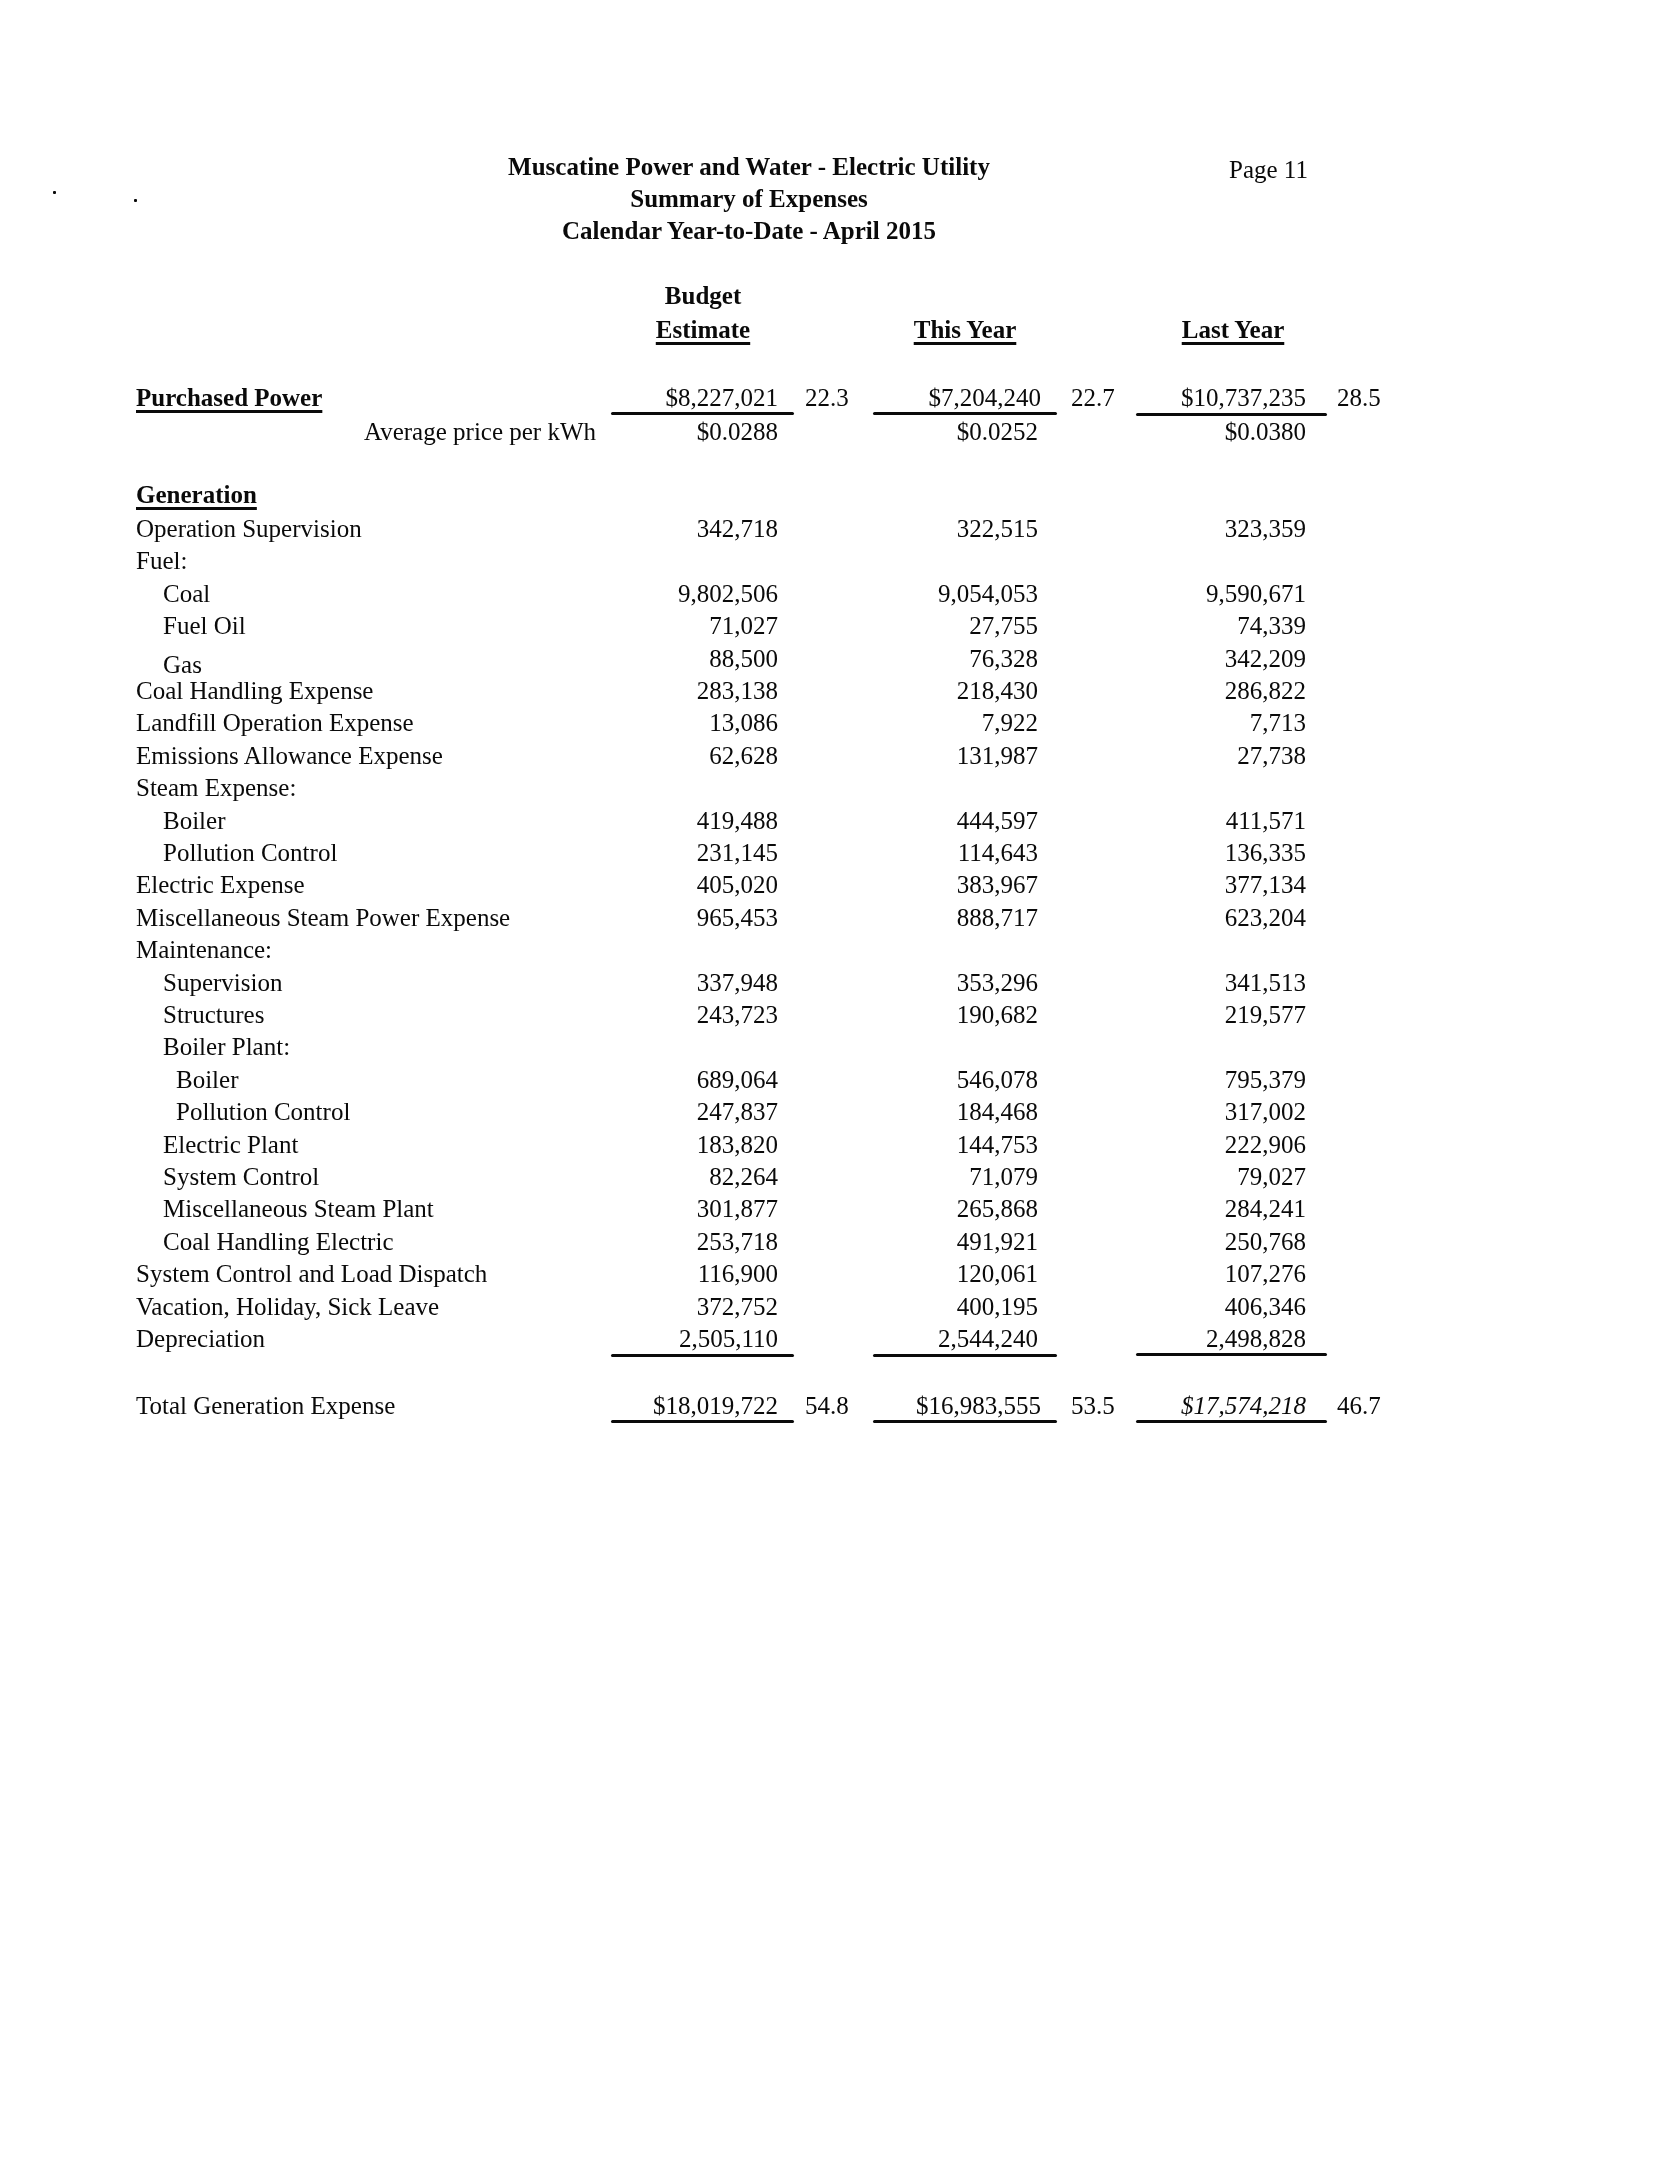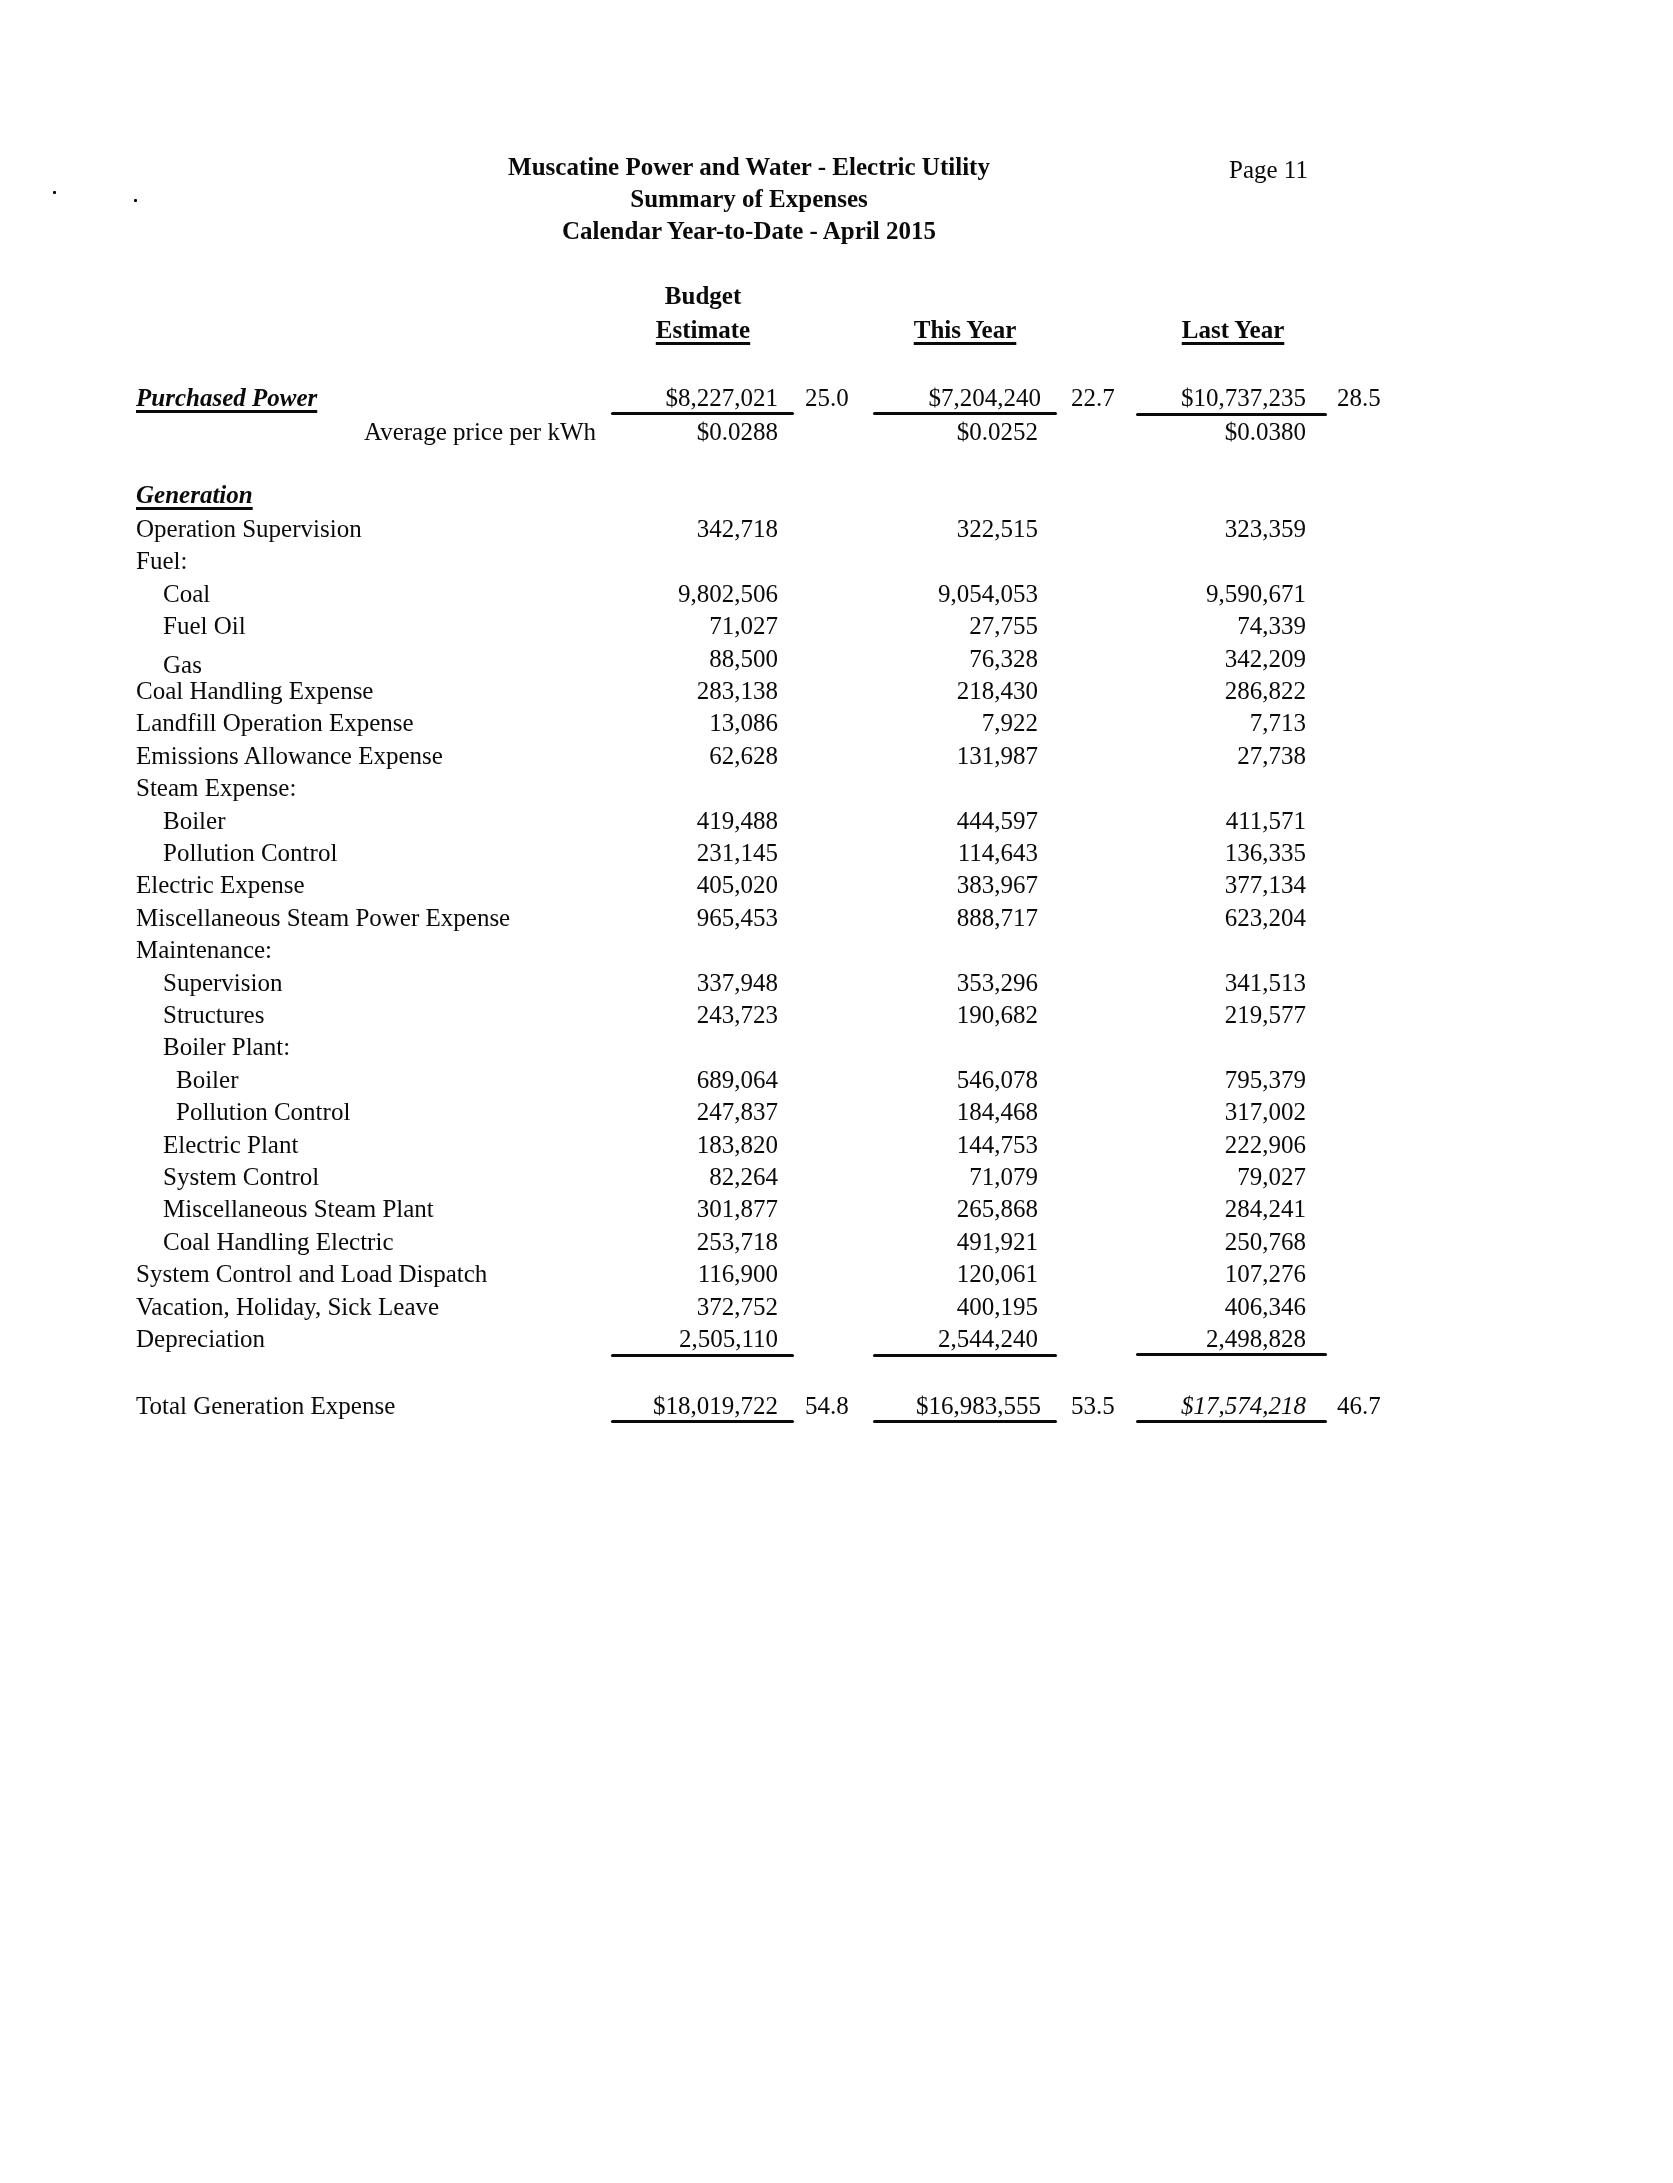--- a/index.html
+++ b/index.html
@@ -1,20 +1,20 @@
 <!DOCTYPE html>
 <html style="font-size:8px"><head>
 <meta charset="utf-8">
 <style>
   html, body { margin: 0; padding: 0; background: #ffffff; }
   body { width: 1673px; height: 2183px; position: relative; overflow: hidden;
          font-family: "Liberation Serif", "DejaVu Serif", serif; color: #0a0a0a; }
   .abs { position: absolute; white-space: nowrap; }
   .t { font-size: 25px; line-height: 33px; height: 33px; }
-  .bold { font-weight: bold; font-style: italic; }
+  .bold { font-weight: bold; }
   .ul-text { text-decoration: underline; text-decoration-thickness: 3px; text-underline-offset: 4px; }
   .title-line { font-size: 25px; font-weight: bold; line-height: 32px; width: 792px; left: 353px; text-align: center; }
   .page-no { font-size: 25px; left: 1229px; top: 154px; line-height: 32px; }
   .col-head { font-size: 25px; font-weight: bold; line-height: 33px; text-align: center; width: 198px; }
   .num { text-align: right; width: 188px; }
   .pct { text-align: left; width: 59px; }
   .rule { position: absolute; height: 3px; background: #0a0a0a; border-radius: 1.5px; }
   .speck { position: absolute; width: 2.5px; height: 2.5px; background: #0a0a0a; border-radius: 1px; }
 </style>
 </head>
@@ -28,21 +28,21 @@
 <div class="abs title-line" style="top:215px;">Calendar Year-to-Date - April 2015</div>
 <div class="abs page-no">Page 11</div>
 
 <div class="abs col-head" style="left:604px; top:279px;">Budget</div>
 <div class="abs col-head" style="left:604px; top:313px;"><span class="ul-text">Estimate</span></div>
 <div class="abs col-head" style="left:866px; top:313px;"><span class="ul-text">This Year</span></div>
 <div class="abs col-head" style="left:1134px; top:313px;"><span class="ul-text">Last Year</span></div>
 
 <div class="abs t bold" style="left:136px; top:381px;"><span class="ul-text">Purchased Power</span></div>
 <div class="abs t num" style="left:590px; top:381px;">$8,227,021</div>
-<div class="abs t pct" style="left:805px; top:381px;">25.0</div>
+<div class="abs t pct" style="left:805px; top:381px;">22.3</div>
 <div class="abs t num" style="left:853px; top:381px;">$7,204,240</div>
 <div class="abs t pct" style="left:1071px; top:381px;">22.7</div>
 <div class="abs t num" style="left:1118px; top:381px;">$10,737,235</div>
 <div class="abs t pct" style="left:1337px; top:381px;">28.5</div>
 
 <div class="rule" style="left:611px; top:412px; width:183px;"></div>
 <div class="rule" style="left:873px; top:412px; width:184px;"></div>
 <div class="rule" style="left:1136px; top:413px; width:191px;"></div>
 
 <div class="abs t" style="left:364px; top:415px;">Average price per kWh</div>

